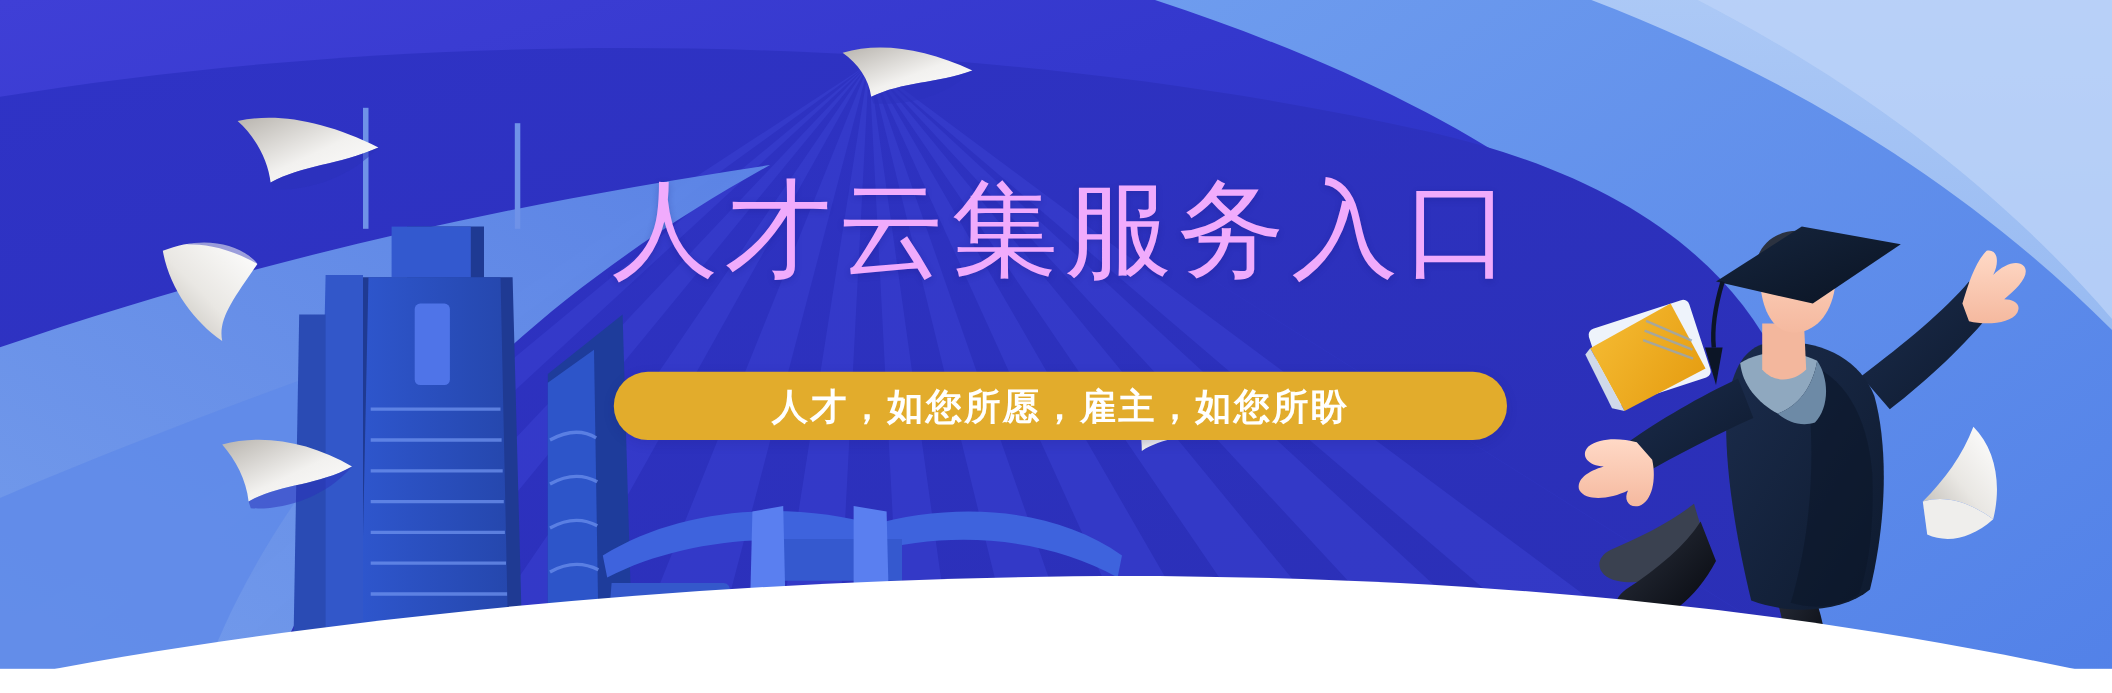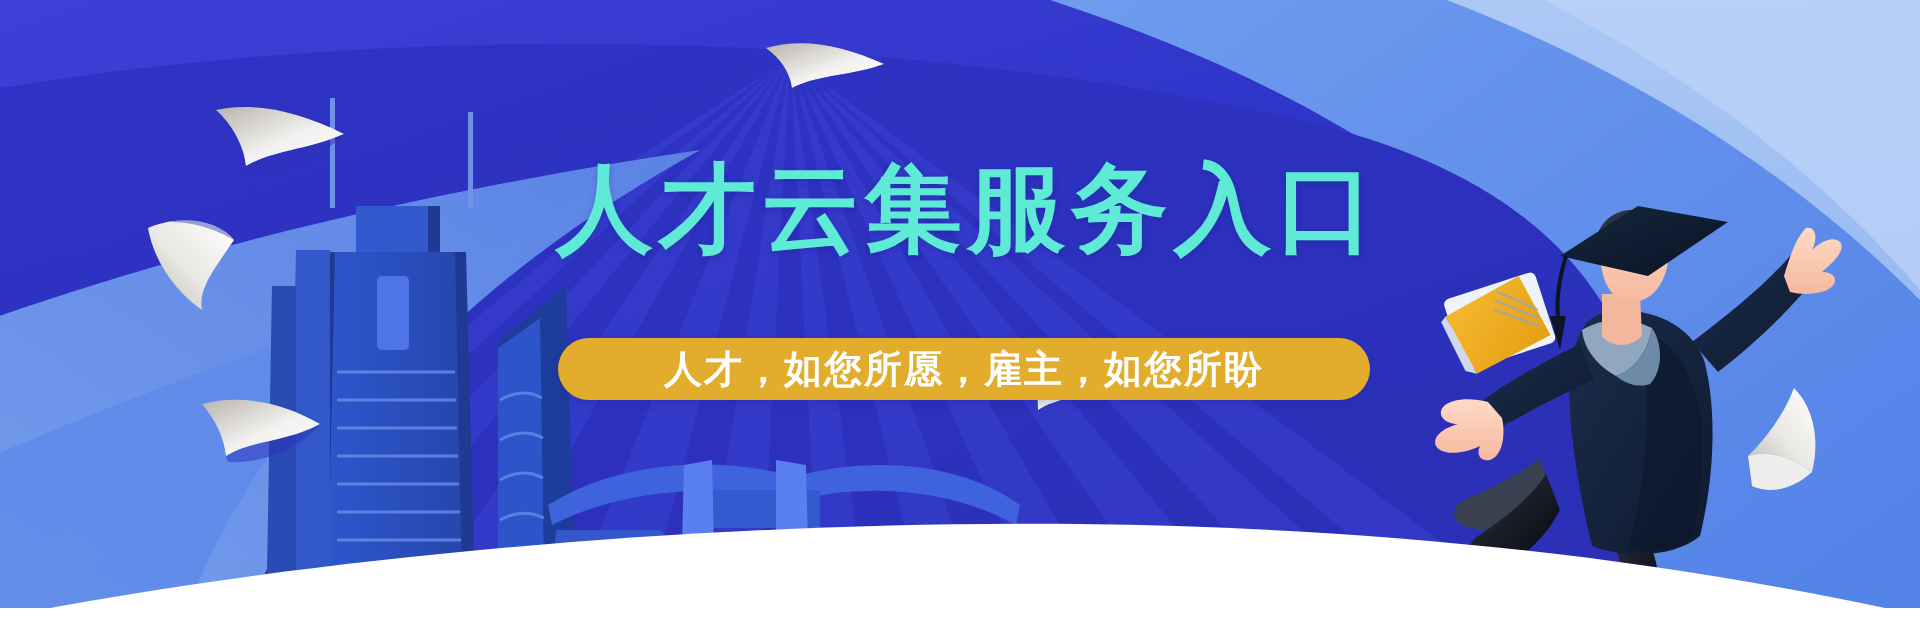--- a/index.html
+++ b/index.html
@@ -28,41 +28,41 @@
     height:630px;
     pointer-events:none;
   }
   .title{
     position:absolute;
     left:556px;
     top:160px;
     width:840px;
     font-size:97px;
     line-height:1.0;
-    font-weight:bold;
-    color:#5eead4;
+    font-weight:normal;
+    color:#f0abfc;
     letter-spacing:6px;
     white-space:nowrap;
     text-shadow:0 2px 6px rgba(20,24,120,.25);
   }
   .pill{
     position:absolute;
     left:558px;
     top:338px;
     width:812px;
     height:62px;
     border-radius:31px;
     background:#e2ac2c;
     box-shadow:0 3px 10px rgba(30,30,120,.18);
     display:flex;
     align-items:center;
     justify-content:center;
   }
   .pill-text{
-    font-size:38px;
+    font-size:33px;
     font-weight:bold;
     color:#ffffff;
     letter-spacing:2px;
     white-space:nowrap;
     line-height:1;
   }
 </style>
 </head>
 <body>
 

